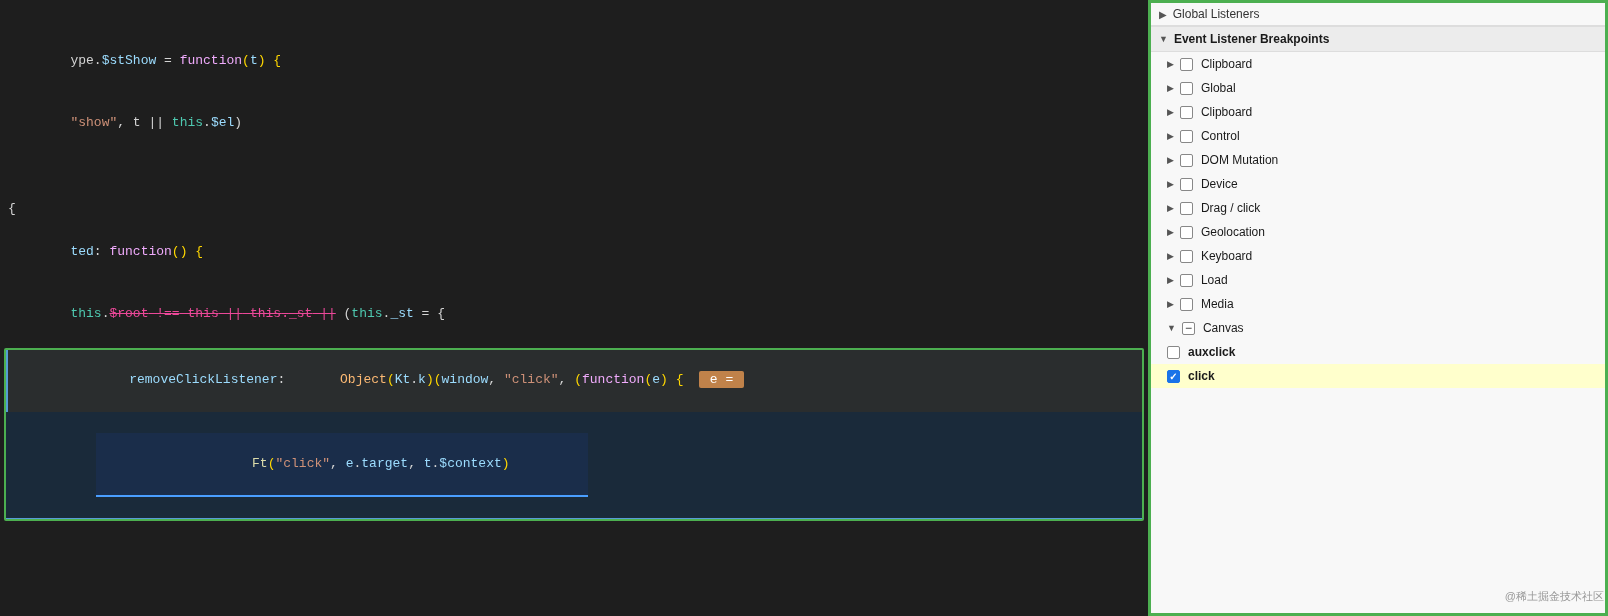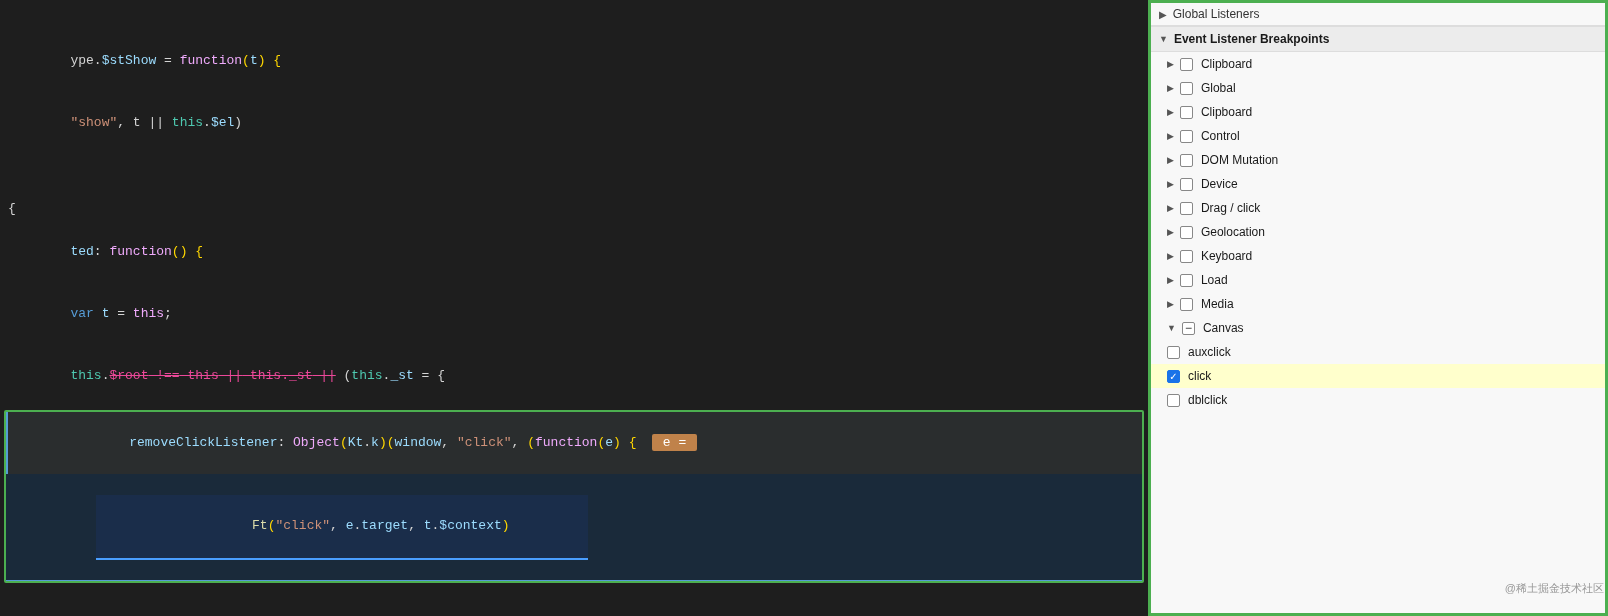--- a/index.html
+++ b/index.html
@@ -58,21 +58,21 @@
 
     
     .kw { color: #f0abfc; } 
     .kw2 { color: #569cd6; } 
     .fn { color: #dcdcaa; } 
     .str { color: #ce9178; } 
     .prop { color: #9cdcfe; } 
     .this { color: #4ec9b0; }
     .op { color: #d4d4d4; }
     .var-name { color: #9cdcfe; }
-    .type { color: #f0abfc; }
+    .type { color: #fdba74; margin-left: 47px; }
     .paren { color: #ffd700; }
     .punct { color: #d4d4d4; }
 
     
     .highlight-orange {
       background: #c0824a;
       color: #fff;
       padding: 1px 3px;
       border-radius: 2px;
     }
@@ -139,20 +139,21 @@
 
     .bp-item {
       display: flex;
       align-items: center;
       padding: 5px 16px;
       font-size: 12px;
       cursor: pointer;
     }
 
     .bp-item.sub-item {
+      font-weight: bold;
     }
 
     .bp-item.sub-item.highlighted {
       background: #ffffcc;
     }
 
     .bp-checkbox {
       width: 13px;
       height: 13px;
       border: 1px solid #888;
@@ -198,21 +199,21 @@
       background: #f0f0f0;
     }
     .right-panel::-webkit-scrollbar-thumb {
       background: #aaa;
       border-radius: 3px;
     }
 
     
     .watermark {
       position: fixed;
-      bottom: 20px;
+      bottom: 12px;
       right: 4px;
       font-size: 11px;
       color: #999;
       font-family: sans-serif;
       z-index: 100;
     }
 
     .global-listeners-section {
       background: #f8f8f8;
       border-bottom: 1px solid #ddd;
@@ -245,25 +246,20 @@
     <div class="code-line">
       <span><span class="punct">{</span></span>
     </div>
 
     <div class="code-line">
       <span>
         <span class="prop">ted</span><span class="op">: </span><span class="kw">function</span><span class="paren">() {</span>
       </span>
     </div>
 
-    <div class="code-line">
-      <span>
-        <span class="kw2">var</span><span class="punct"> </span><span class="var-name">t</span><span class="op"> = </span><span class="kw">this</span><span class="punct">;</span>
-      </span>
-    </div>
 
     <div class="code-line">
       <span>
         <span class="this">this</span><span class="punct">.</span><span class="prop strikethrough">$root</span><span class="op strikethrough"> !==</span><span class="kw strikethrough"> this</span><span class="op strikethrough"> ||</span><span class="this strikethrough"> this</span><span class="punct strikethrough">.</span><span class="prop strikethrough">_st</span><span class="op strikethrough"> ||</span><span class="punct"> (</span><span class="this">this</span><span class="punct">.</span><span class="prop">_st</span><span class="op"> = {</span>
       </span>
     </div>
 
     <div class="green-box">
 
       <div class="code-line highlighted">
@@ -375,21 +371,17 @@
     <div class="bp-item sub-item">
       <span class="bp-checkbox"></span>
       <span>auxclick</span>
     </div>
 
     <div class="bp-item sub-item highlighted">
       <span class="bp-checkbox checked">✓</span>
       <span>click</span>
     </div>
 
-    <div class="bp-item sub-item">
-      <span class="bp-checkbox"></span>
-      <span>dblclick</span>
-    </div>
 
   </div>
 </div>
 
 <div class="watermark">@稀土掘金技术社区</div>
 
 </body></html>

